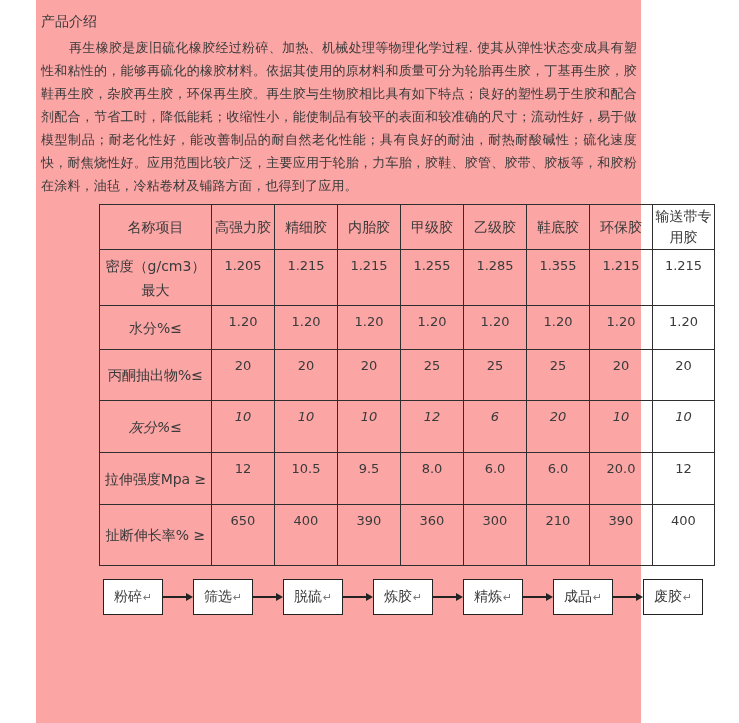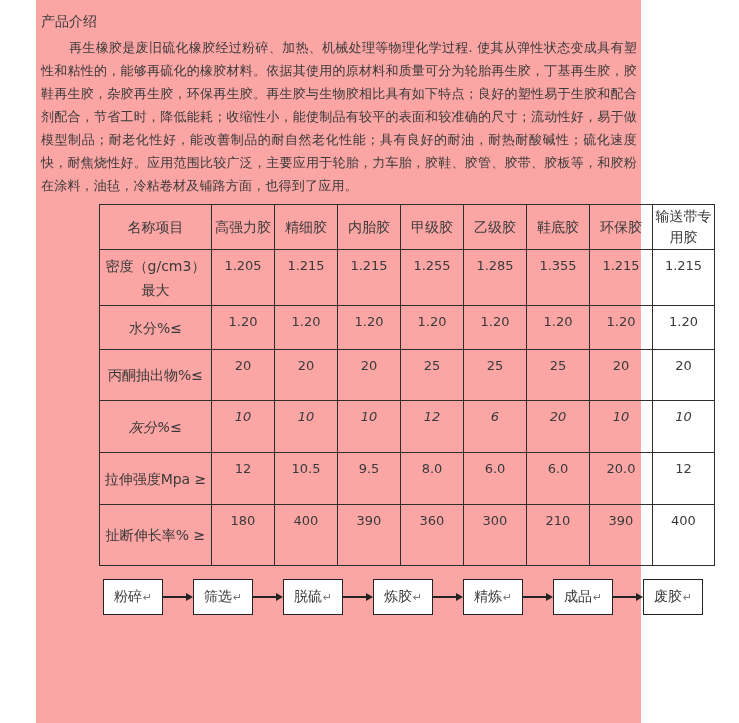--- a/index.html
+++ b/index.html
@@ -137,21 +137,21 @@
           <td class="val">10.5</td>
           <td class="val">9.5</td>
           <td class="val">8.0</td>
           <td class="val">6.0</td>
           <td class="val">6.0</td>
           <td class="val">20.0</td>
           <td class="val">12</td>
         </tr>
         <tr style="height: 61px;">
           <td class="lbl">扯断伸长率% ≥</td>
-          <td class="val">180</td>
+          <td class="val">650</td>
           <td class="val">400</td>
           <td class="val">390</td>
           <td class="val">360</td>
           <td class="val">300</td>
           <td class="val">210</td>
           <td class="val">390</td>
           <td class="val">400</td>
         </tr>
       </tbody>
   </table>

